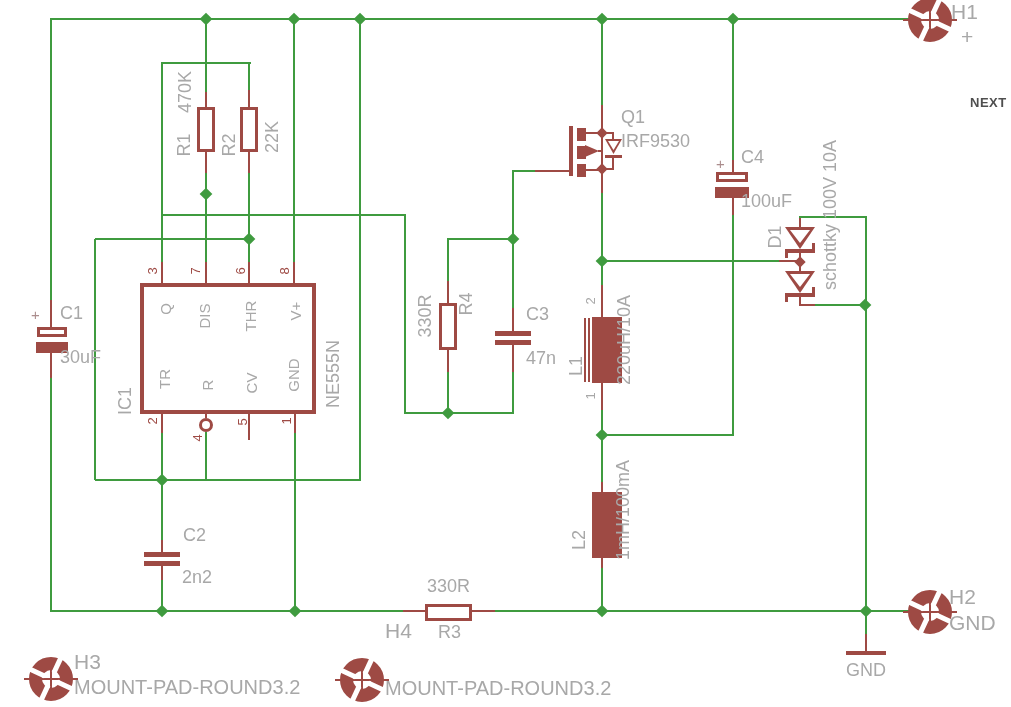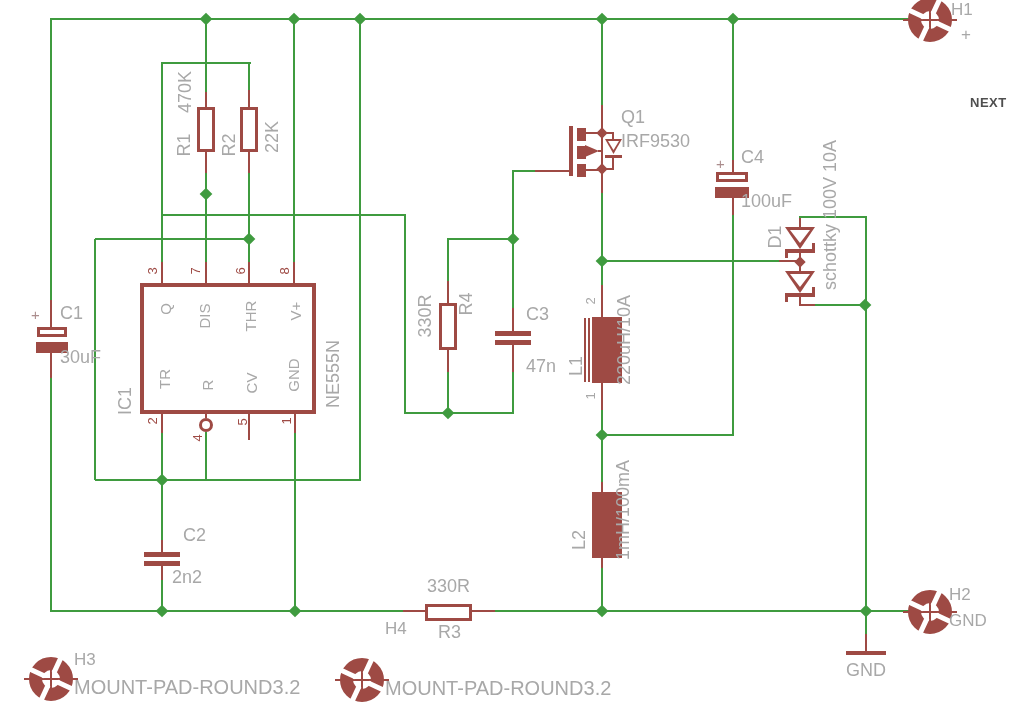--- a/index.html
+++ b/index.html
@@ -8,21 +8,21 @@
   .g{position:absolute;background:#3f9b3f;}
   .r{position:absolute;background:#9e4a44;}
   .jg{position:absolute;width:9px;height:9px;background:#3f9b3f;transform:translate(-50%,-50%) rotate(45deg);}
   .jr{position:absolute;width:8px;height:8px;background:#9e4a44;transform:translate(-50%,-50%) rotate(45deg);}
   .body{position:absolute;border:3px solid #9e4a44;background:#fff;box-sizing:border-box;}
   .icbox{border-width:4px;}
   .lbl{position:absolute;color:#a8a8a8;font-size:18px;line-height:1;white-space:nowrap;}
   .rot{transform:translate(-50%,-50%) rotate(-90deg);}
   .pname{font-size:15px;}
   .pnum{color:#9e4a44;font-size:13px;}
-  .big{font-size:17px;}
+  .big{font-size:21px;}
   .plus{font-size:15px;color:#ab8d8d;}
   .ctr{transform:translateX(-50%);}
   .next{position:absolute;color:#4f4f4f;font-size:13px;font-weight:bold;letter-spacing:.5px;}
   .tri{position:absolute;clip-path:polygon(0 0,100% 0,50% 100%);background:#9e4a44;}
   .triw{position:absolute;clip-path:polygon(0 0,100% 0,50% 100%);background:#fff;}
   .arr{position:absolute;clip-path:polygon(0 0,100% 50%,0 100%);background:#9e4a44;}
   .circ{position:absolute;border:3px solid #9e4a44;border-radius:50%;background:#fff;box-sizing:border-box;}
   .pad{position:absolute;width:18px;height:18px;border:13px solid #9e4a44;border-radius:50%;}
   .pad i{position:absolute;left:50%;top:50%;width:5px;height:16px;background:#fff;}
   .pad .s1{transform:translate(-50%,-50%) rotate(25deg)  translateY(-15px);}
@@ -247,23 +247,23 @@
   <div class="lbl rot pname" style="left:295px;top:311px">V+</div>
   <div class="lbl rot pname" style="left:164px;top:379px">TR</div>
   <div class="lbl rot pname" style="left:207px;top:385px">R</div>
   <div class="lbl rot pname" style="left:251px;top:383px">CV</div>
   <div class="lbl rot pname" style="left:293px;top:375px">GND</div>
 
   <div class="lbl plus" style="left:31px;top:307px">+</div>
   <div class="lbl" style="left:60px;top:304px">C1</div>
   <div class="lbl" style="left:60px;top:348px">30uF</div>
   <div class="lbl" style="left:183px;top:526px">C2</div>
-  <div class="lbl" style="left:172px;top:568px">2n2</div>
+  <div class="lbl" style="left:182px;top:568px">2n2</div>
   <div class="lbl" style="left:526px;top:305px">C3</div>
-  <div class="lbl" style="left:526px;top:357px">47n</div>
+  <div class="lbl" style="left:526px;top:349px">47n</div>
   <div class="lbl plus" style="left:716px;top:156px">+</div>
   <div class="lbl" style="left:741px;top:148px">C4</div>
   <div class="lbl" style="left:741px;top:192px">100uF</div>
 
   <div class="lbl" style="left:427px;top:577px">330R</div>
   <div class="lbl" style="left:438px;top:623px">R3</div>
   <div class="lbl rot" style="left:425px;top:316px">330R</div>
   <div class="lbl rot" style="left:466px;top:304px">R4</div>
 
   <div class="lbl" style="left:621px;top:108px">Q1</div>

